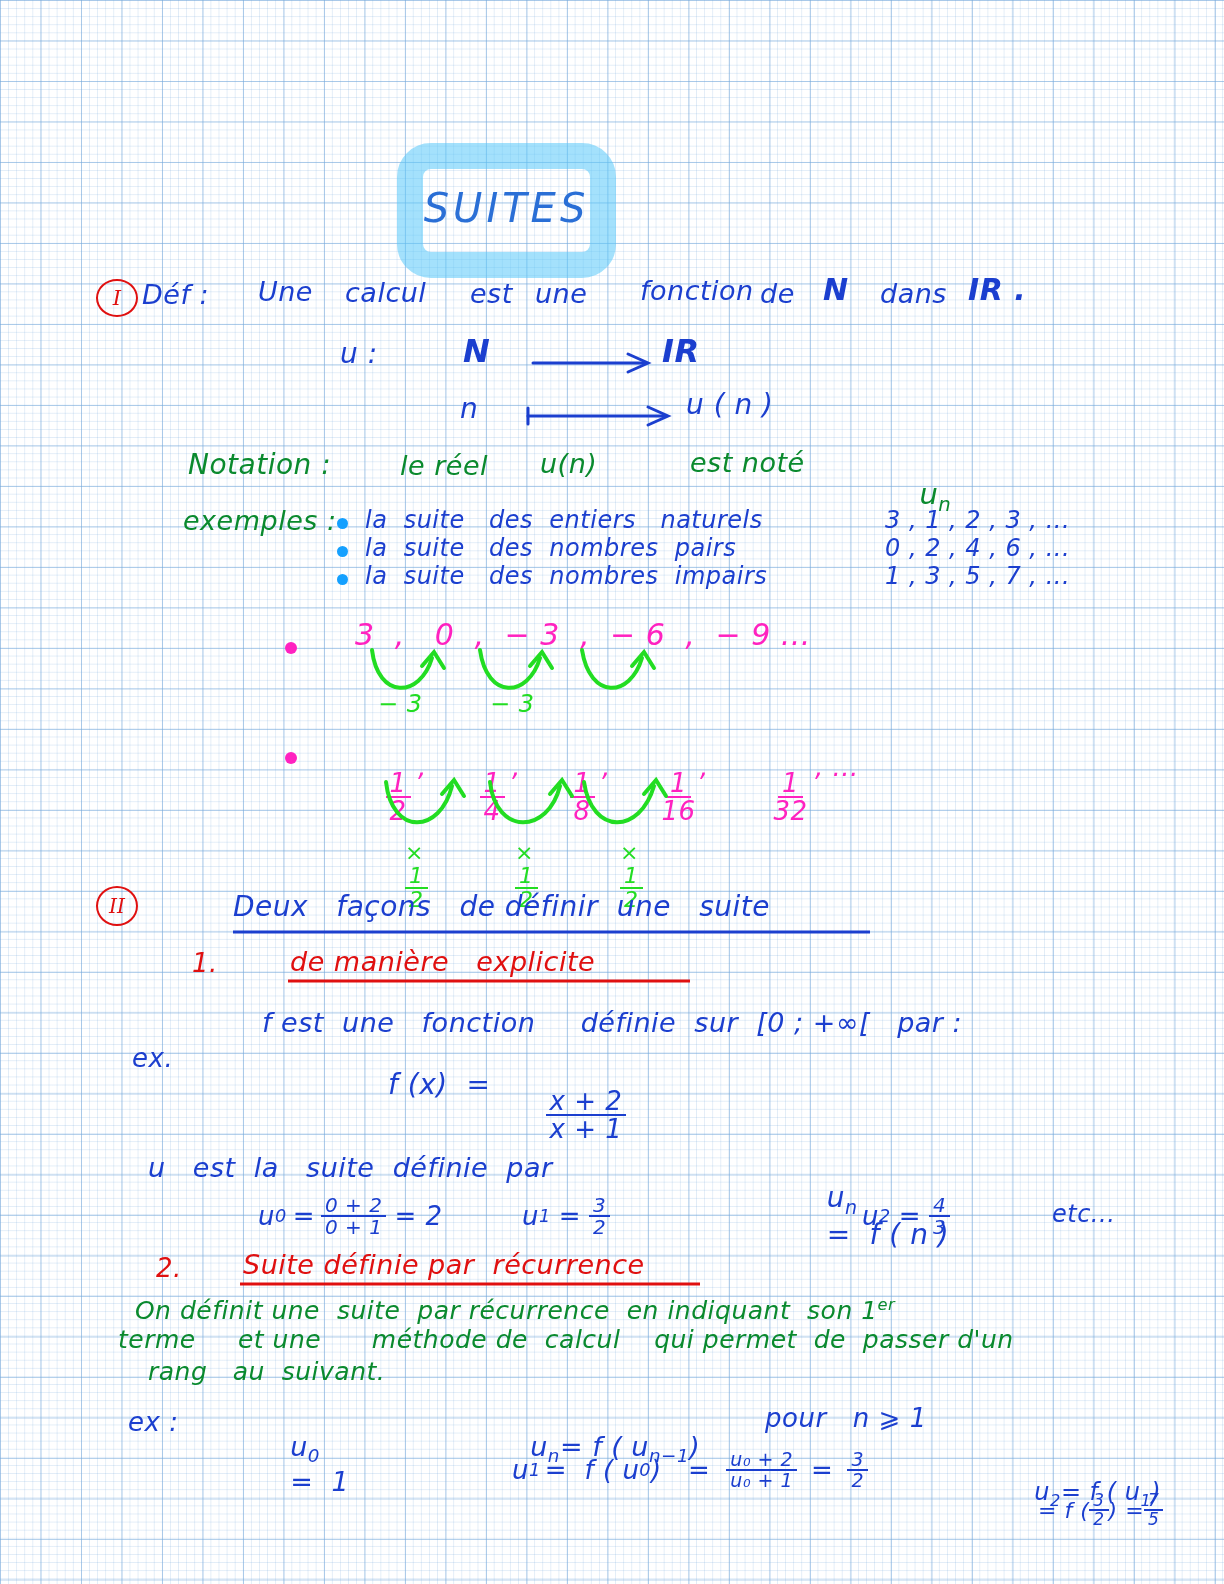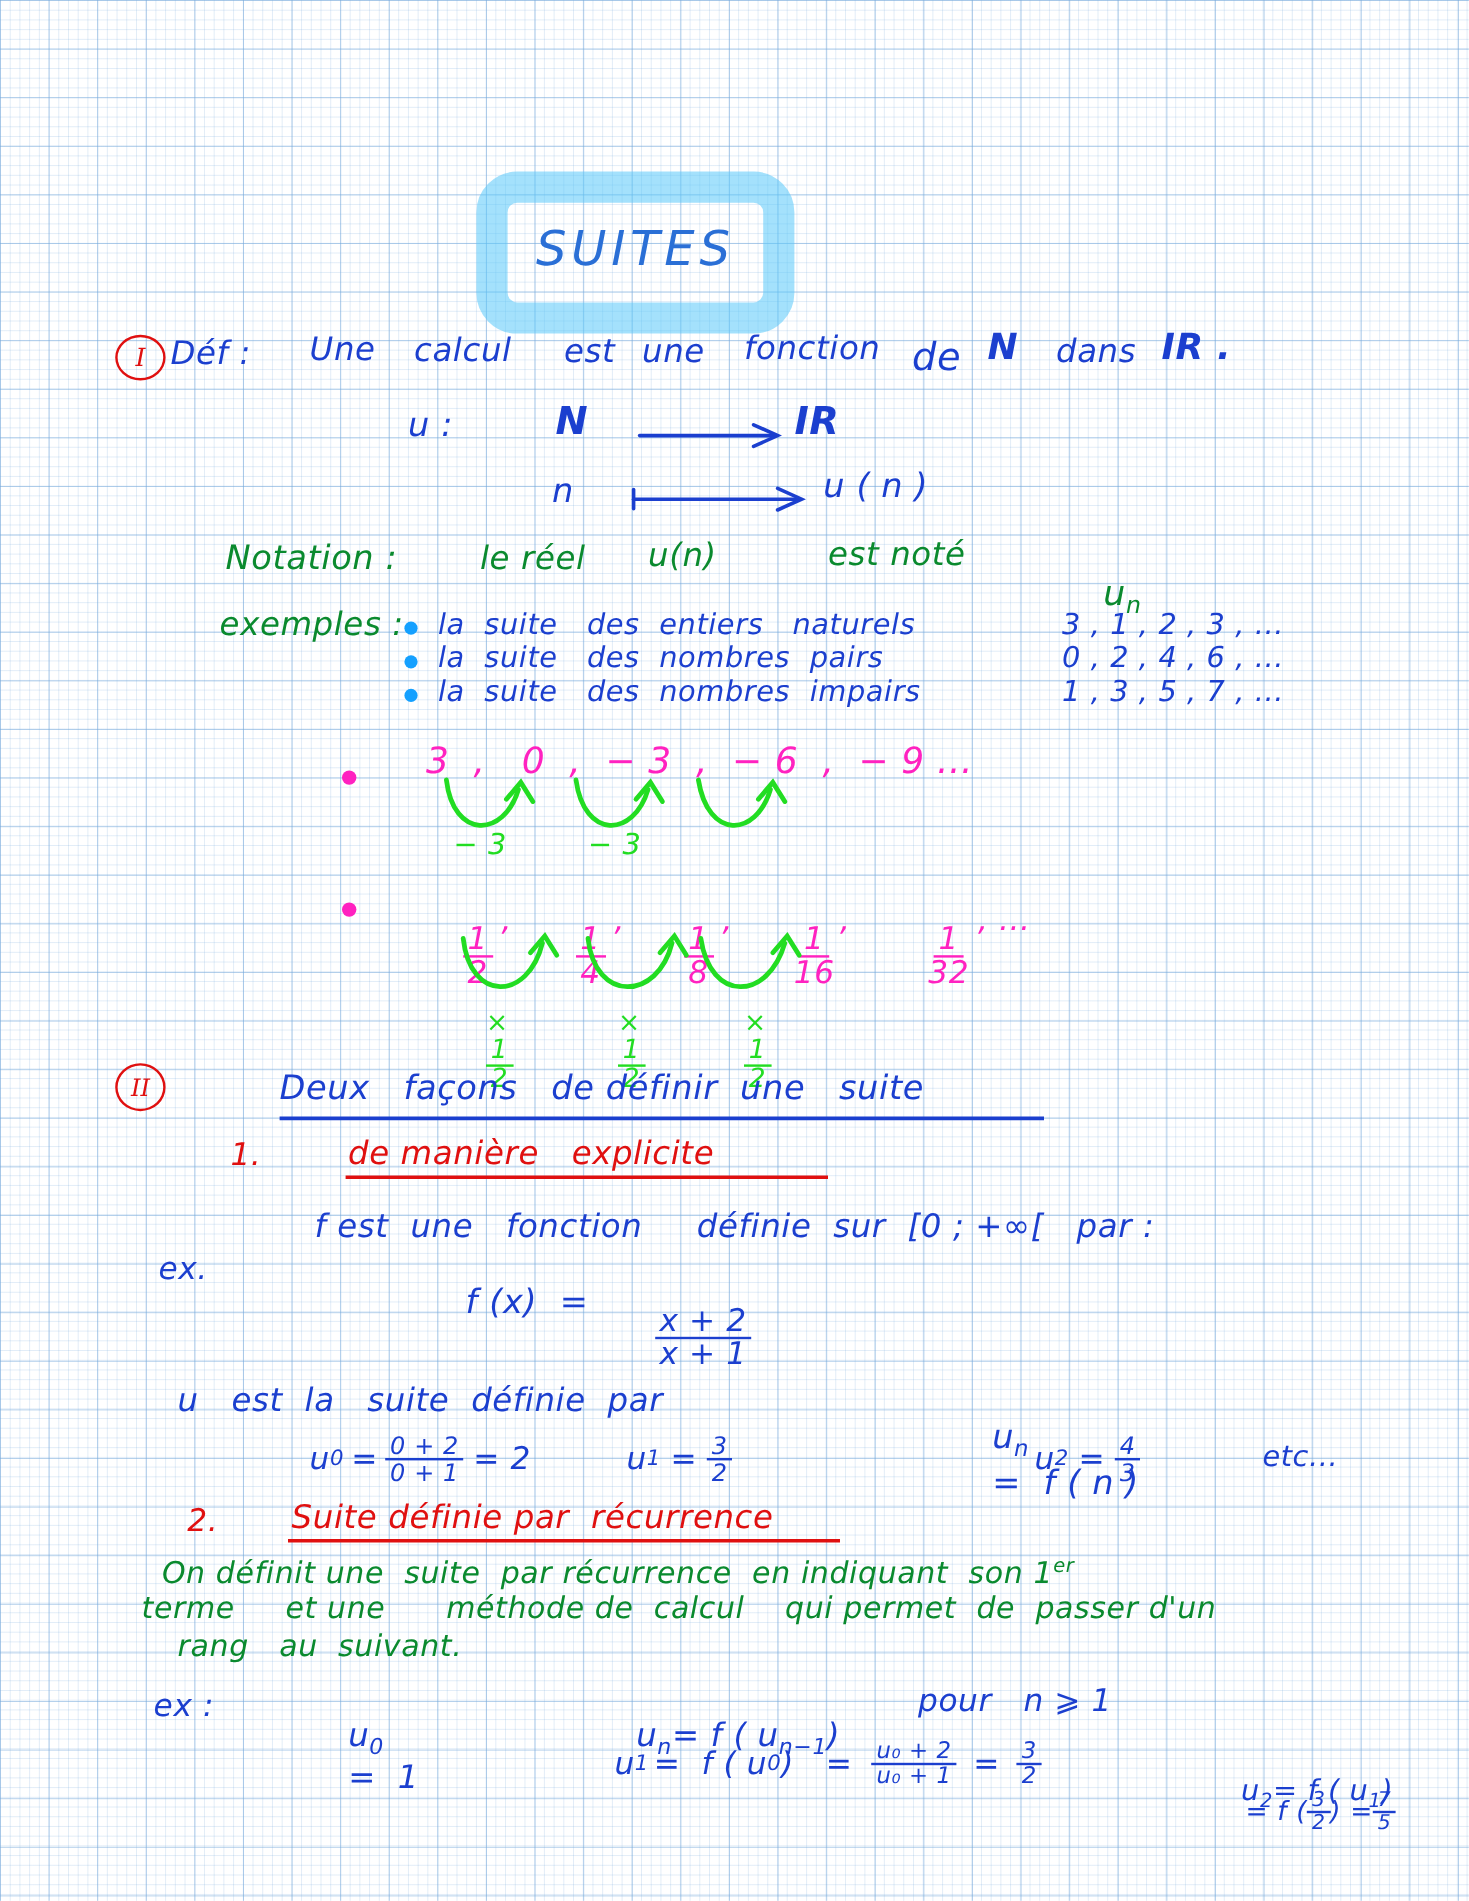--- a/index.html
+++ b/index.html
@@ -28,21 +28,21 @@
     font-style:italic;
     letter-spacing:0.5px;
   }
   .blue   { color:#1b3fcf; }
   .green  { color:#0a8a2e; }
   .red    { color:#e01010; }
   .pink   { color:#ff22c0; }
   .lgreen { color:#22dd22; }
 
   
-  #title-wrap { position:absolute; left:397px; top:143px; width:265px; height:135px; }
+  #title-wrap { position:absolute; left:397px; top:143px; width:219px; height:135px; }
   #title-hl {
     position:absolute; inset:0;
     border:26px solid rgba(90,200,250,0.55);
     border-radius:34px;
     box-sizing:border-box;
   }
   #title-text {
     position:absolute; left:0; right:0; top:42px;
     text-align:center;
     font-size:40px; letter-spacing:4px;
@@ -78,22 +78,22 @@
   <div id="title-text">SUITES</div>
 </div>
 
 <div class="circnum" style="left:96px; top:279px; width:38px; height:34px; font-size:21px;">I</div>
 <div class="ink blue" style="left:142px; top:279px; font-size:27px;">Déf :</div>
 
 <div class="ink blue" style="left:258px; top:276px; font-size:27px;">Une</div>
 <div class="ink blue" style="left:345px; top:277px; font-size:27px;">calcul</div>
 <div class="ink blue" style="left:470px; top:278px; font-size:27px;">est</div>
 <div class="ink blue" style="left:535px; top:278px; font-size:27px;">une</div>
-<div class="ink blue" style="left:620px; top:275px; font-size:27px;">fonction</div>
-<div class="ink blue" style="left:760px; top:278px; font-size:32px;">de</div>
+<div class="ink blue" style="left:640px; top:275px; font-size:27px;">fonction</div>
+<div class="ink blue" style="left:760px; top:278px; font-size:27px;">de</div>
 <div class="ink blue" style="left:823px; top:272px; font-size:30px; font-weight:600;">N</div>
 <div class="ink blue" style="left:880px; top:278px; font-size:27px;">dans</div>
 <div class="ink blue" style="left:968px; top:272px; font-size:30px; font-weight:600;">IR .</div>
 
 <div class="ink blue" style="left:340px; top:337px; font-size:28px;">u :</div>
 <div class="ink blue" style="left:463px; top:332px; font-size:32px; font-weight:600;">N</div>
 <div class="ink blue" style="left:662px; top:332px; font-size:32px; font-weight:600;">IR</div>
 <div class="ink blue" style="left:460px; top:392px; font-size:28px;">n</div>
 <div class="ink blue" style="left:686px; top:388px; font-size:28px;">u ( n )</div>
 

